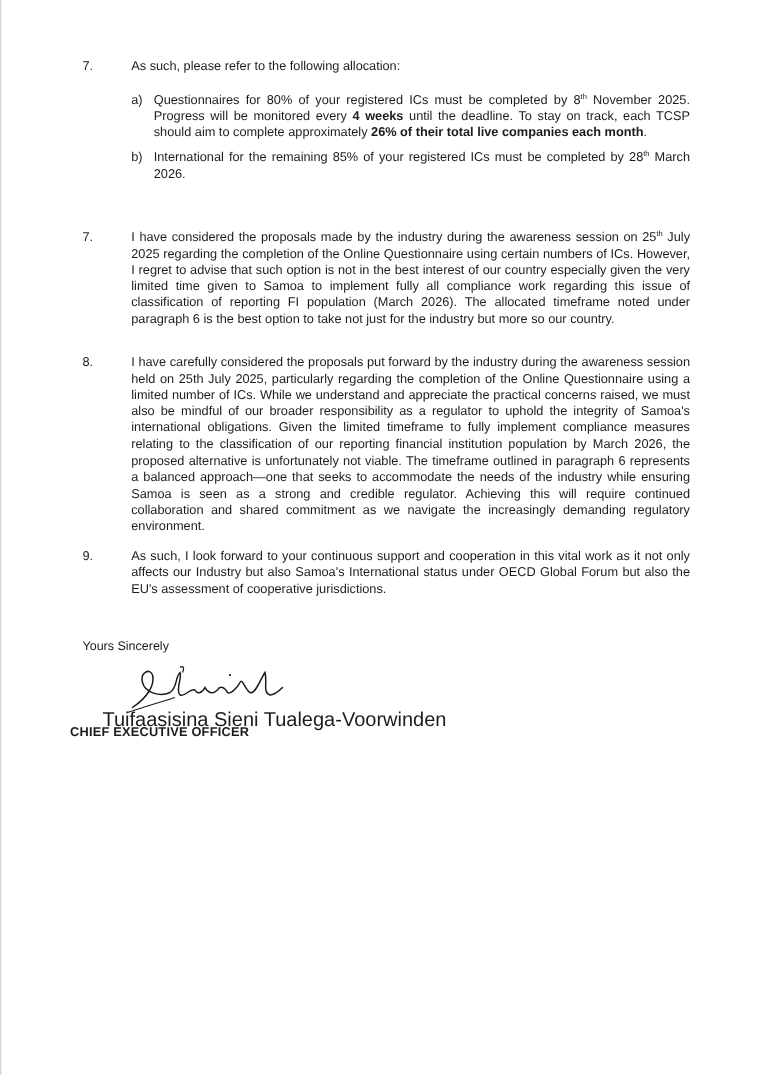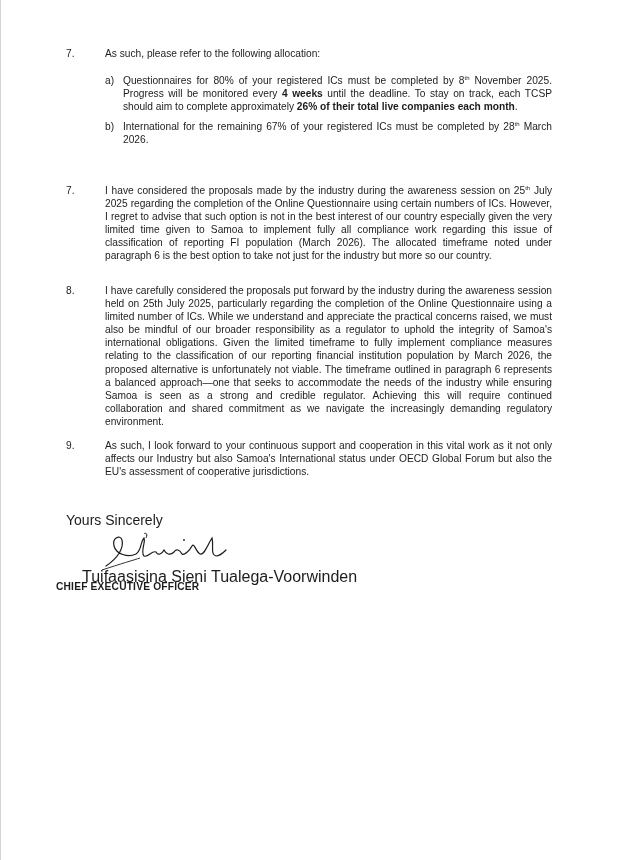--- a/index.html
+++ b/index.html
@@ -16,21 +16,21 @@
     font-size: 10.2px; line-height: 13.1px;
   }
   .para .num { position: absolute; left: 0; top: 0; }
   .para .body { margin-left: 39px; text-align: justify; }
   .sub { position: absolute; left: 105px; width: 447px; font-size: 10.2px; line-height: 13.1px; }
   .sub .lbl { position: absolute; left: 0; top: 0; }
   .sub .body { margin-left: 18px; text-align: justify; }
   .ul { text-decoration-style: dotted; text-underline-offset: 2px; }
   .bi { font-weight: bold; }
   sup { font-size: 6px; line-height: 0; vertical-align: 4px; }
-  .closing { position: absolute; left: 66px; top: 512px; font-size: 14px; }
+  .closing { position: absolute; left: 66px; top: 512px; font-size: 10px; }
   .signature { position: absolute; left: 100px; top: 528px; width: 130px; height: 44px; }
   .signer-name { position: absolute; left: 82px; top: 568px; font-size: 16px; }
   .signer-title { position: absolute; left: 56px; top: 581px; font-size: 10.2px; font-weight: bold; letter-spacing: 0.2px; }
 </style>
 </head>
 <body>
 
 <div class="edge"></div>
 
 <div class="page">
@@ -40,21 +40,21 @@
     <div class="body">As such, please refer to the following allocation:</div>
   </div>
 
   <div class="sub" style="top:74px;">
     <span class="lbl">a)</span>
     <div class="body"><span>Questionnaires for </span><span class="ul">80% of your registered</span><span> ICs must </span><span class="ul">be completed by 8</span><sup>th</sup><span class="ul"> November 2025</span><span>. Progress will be monitored every </span><span class="bi">4 weeks</span><span> until the deadline. To stay on track, each TCSP should aim to complete approximately </span><span class="bi">26% of their total live companies each month</span><span>.</span></div>
   </div>
 
   <div class="sub" style="top:120px;">
     <span class="lbl">b)</span>
-    <div class="body"><span>International for the </span><span class="ul">remaining</span><span> 67% of your </span><span class="ul">registered ICs</span><span> must </span><span class="ul">be completed by 28</span><sup>th</sup><span class="ul"> March</span><span> 2026.</span></div>
+    <div class="body"><span>International for the </span><span class="ul">remaining</span><span> 85% of your </span><span class="ul">registered ICs</span><span> must </span><span class="ul">be completed by 28</span><sup>th</sup><span class="ul"> March</span><span> 2026.</span></div>
   </div>
 
   <div class="para" style="top:184px;">
     <span class="num">7.</span>
     <div class="body"><span>I have considered the proposals made by the industry during the awareness session on 25</span><sup>th</sup><span> July 2025 regarding the completion of the Online Questionnaire using certain numbers of ICs.  However, I regret to advise that such option is not in the best interest of our country especially given the very limited time given to Samoa to implement fully all compliance work regarding this issue of classification of reporting FI population (March 2026).  The allocated timeframe noted under paragraph 6 is the best option to take not just for the industry but more so our country.</span></div>
   </div>
 
   <div class="para" style="top:284px;">
     <span class="num">8.</span>
     <div class="body">I have carefully considered the proposals put forward by the industry during the awareness session held on 25th July 2025, particularly regarding the completion of the Online Questionnaire using a limited number of ICs. While we understand and appreciate the practical concerns raised, we must also be mindful of our broader responsibility as a regulator to uphold the integrity of Samoa's international obligations. Given the limited timeframe to fully implement compliance measures relating to the classification of our reporting financial institution population by March 2026, the proposed alternative is unfortunately not viable. The timeframe outlined in paragraph 6 represents a balanced approach—one that seeks to accommodate the needs of the industry while ensuring Samoa is seen as a strong and credible regulator. Achieving this will require continued collaboration and shared commitment as we navigate the increasingly demanding regulatory environment.</div>

